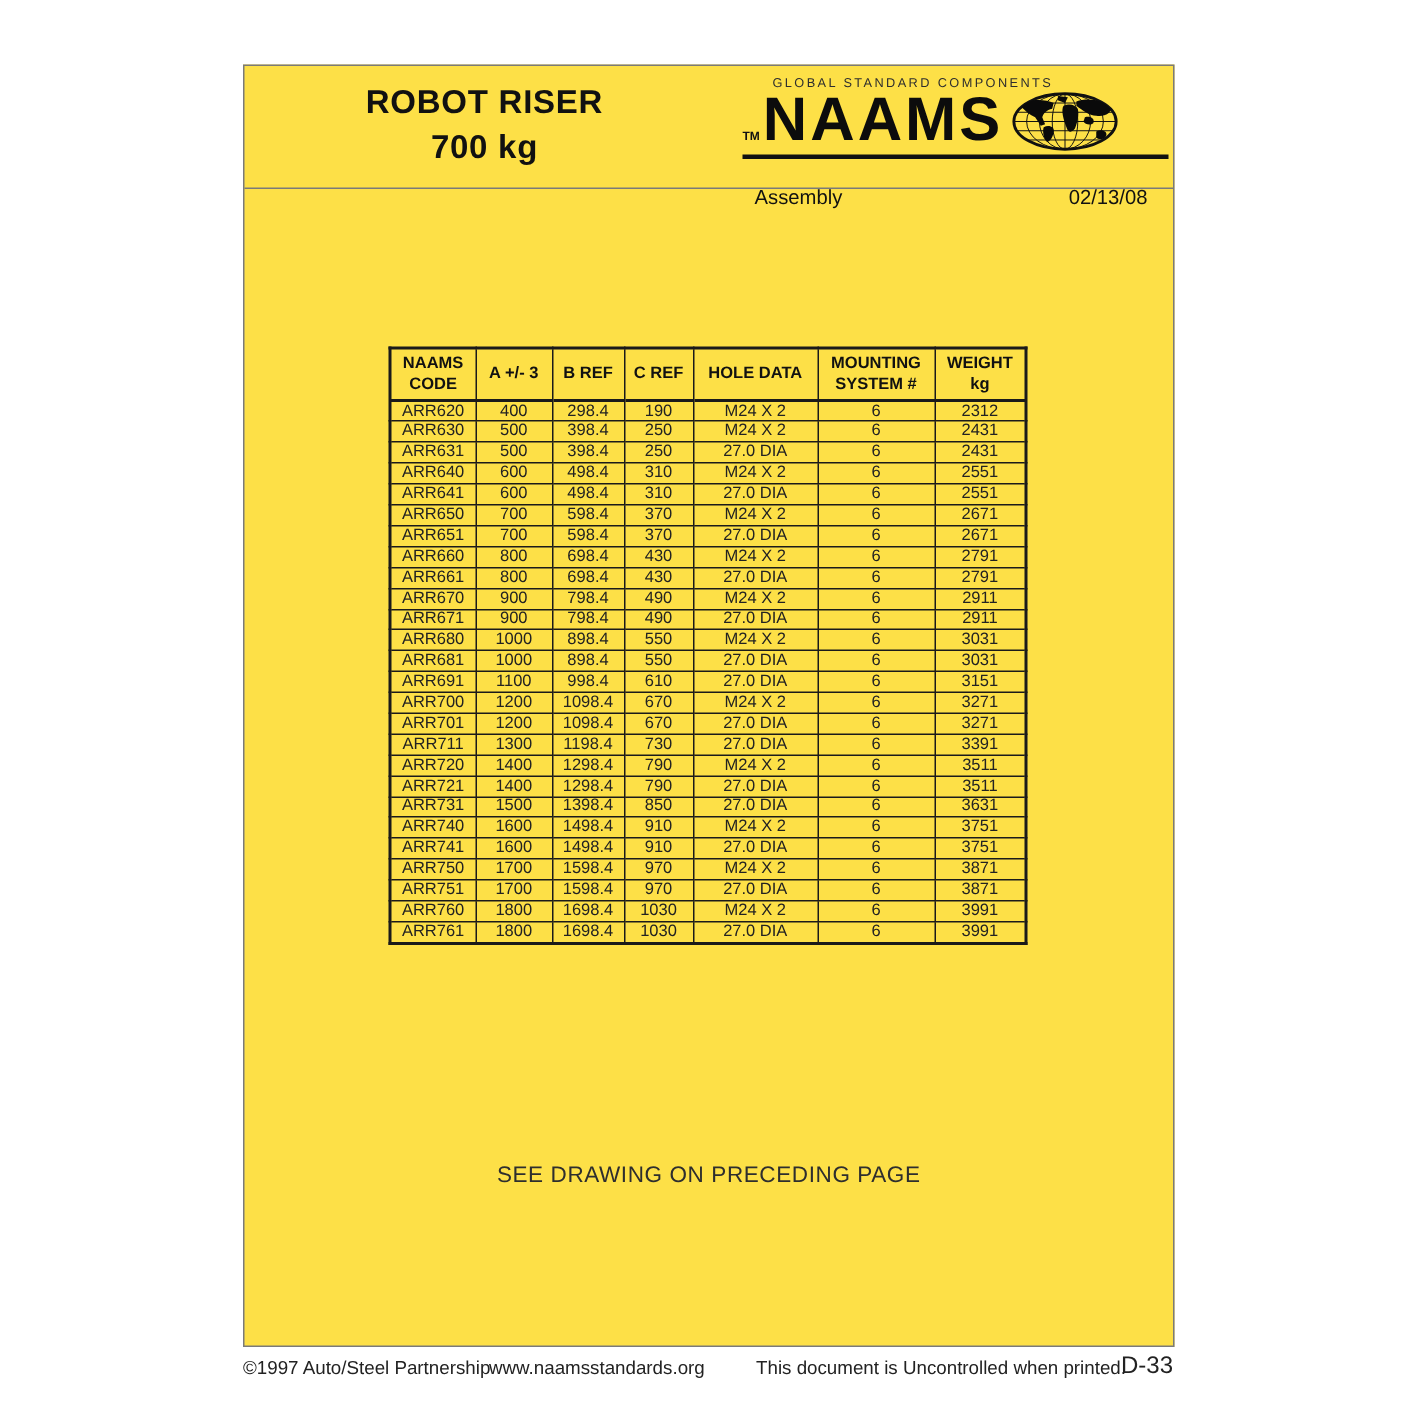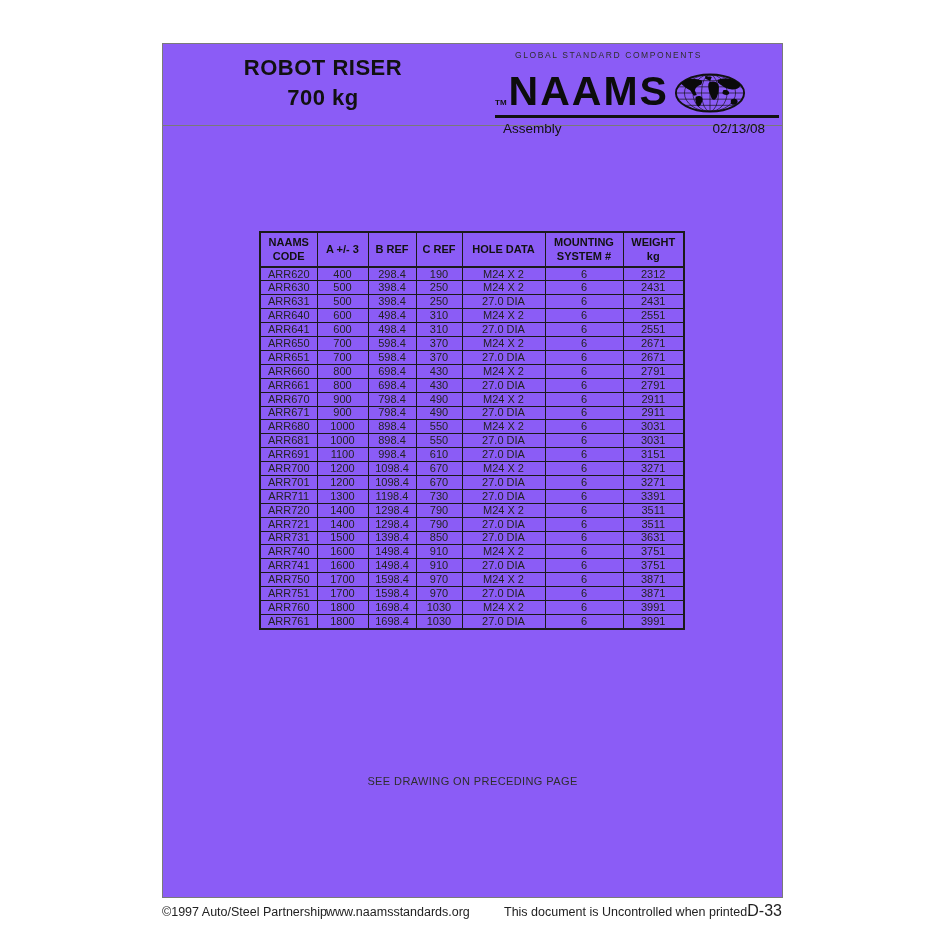--- a/index.html
+++ b/index.html
@@ -11,21 +11,21 @@
     color: #1f1f1f;
   }
   .canvas { position: relative; width: 940px; height: 940px; }
 
   
   .page {
     position: absolute;
     left: 162px; top: 43px;
     width: 619px; height: 853px;
     border: 1px solid #7a7a7a;
-    background: #8b5cf6;
+    background: #fde047;
   }
 
   
   .page-header {
     position: absolute; left: 0; top: 0; right: 0;
     height: 81px;
     border-bottom: 1px solid #7a7a7a;
   }
   .title-block {
     position: absolute; left: 30px; top: 9px; width: 260px;
@@ -38,39 +38,39 @@
   }
   .logo-block { position: absolute; left: 332px; top: 6px; width: 284px; }
   .logo-tagline {
     font-size: 8.5px;
     font-weight: normal;
     letter-spacing: 1.6px;
     color: #2e2e2e;
     padding-left: 20px;
     white-space: nowrap;
   }
-  .logo-row { display: flex; align-items: flex-start; margin-top: 13px; height: 40px; }
+  .logo-row { display: flex; align-items: flex-start; margin-top: 1px; height: 40px; }
   .tm-mark {
     font-size: 8px; font-weight: bold;
     align-self: flex-end;
     margin: 0 2px 6px 0;
     color: #111;
   }
   .naams-wordmark {
     font-size: 41px; font-weight: bold;
     letter-spacing: 2px; line-height: 0.88;
     color: #0c0c0c;
     white-space: nowrap;
   }
   .globe { width: 72px; height: 40px; margin-left: 5px; margin-top: 0px; flex: none; }
   .logo-rule { height: 2.5px; background: #111; margin-top: 2px; width: 100%; }
   .logo-meta {
     display: flex; justify-content: space-between;
     font-size: 13.5px; color: #111;
-    margin-top: 3px;
+    margin-top: 18px;
     padding: 0 14px 0 8px;
   }
 
   
   table.spec {
     position: absolute;
     left: 96px; top: 187px;
     border-collapse: collapse;
     table-layout: fixed;
     border: 2px solid #1a1a1a;
@@ -102,21 +102,21 @@
   .col-b     { width: 48px; }
   .col-c     { width: 46px; }
   .col-hole  { width: 83px; }
   .col-mount { width: 78px; }
   .col-wt    { width: 61px; }
 
   
   .drawing-note {
     position: absolute; left: 0; right: 0; top: 731px;
     text-align: center;
-    font-size: 11px;
+    font-size: 15px;
     letter-spacing: 0.4px;
     color: #2e2e2e;
   }
 
   
   .page-footer {
     position: absolute; left: 162px; top: 902px;
     width: 620px; height: 22px;
     font-size: 12.5px; color: #222; text-decoration: underline;
   }

